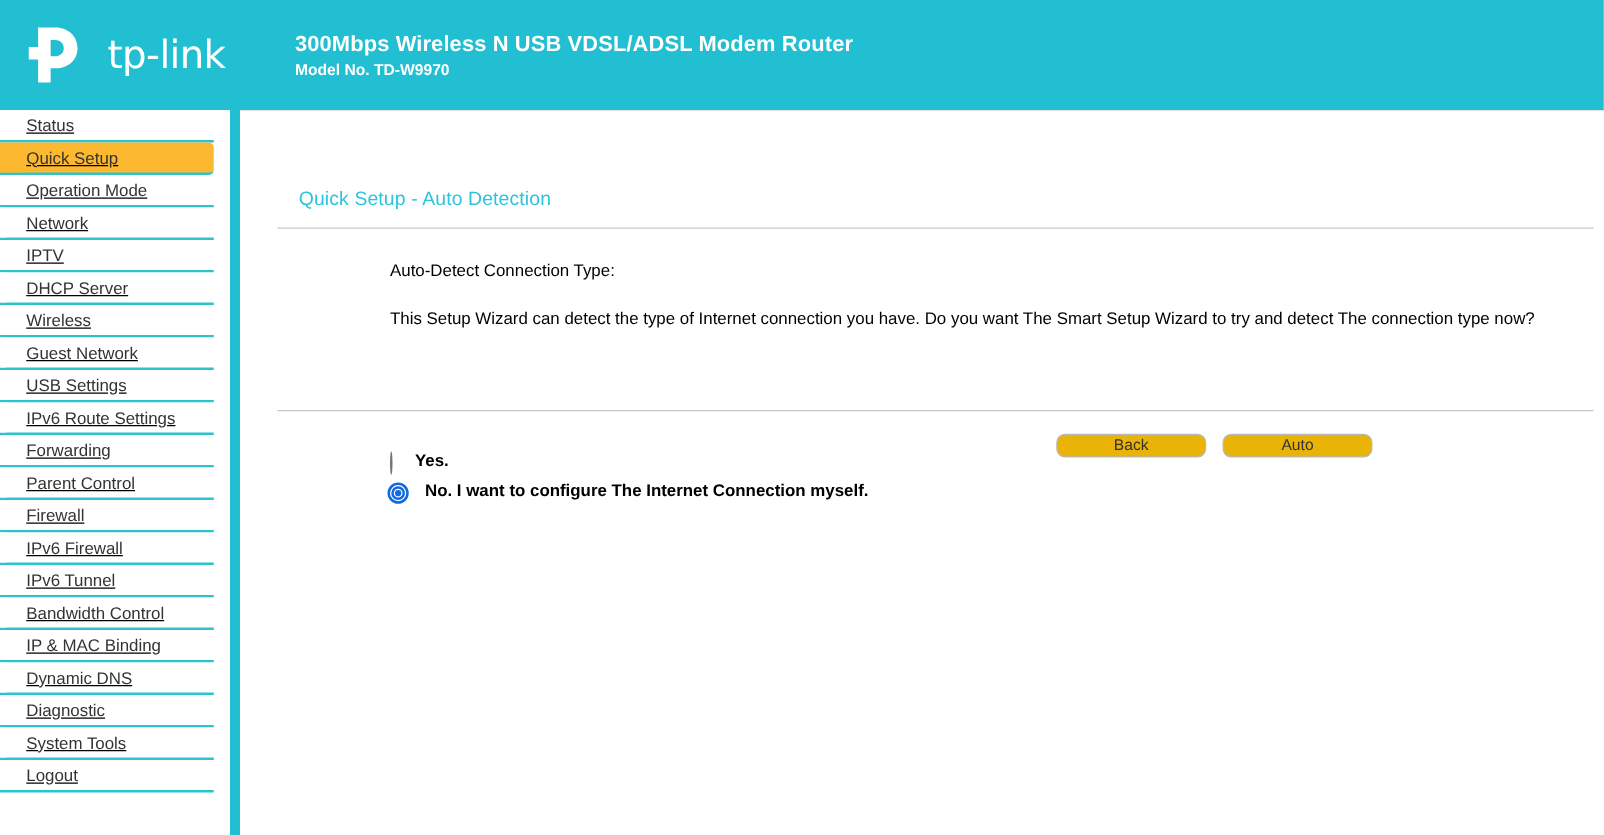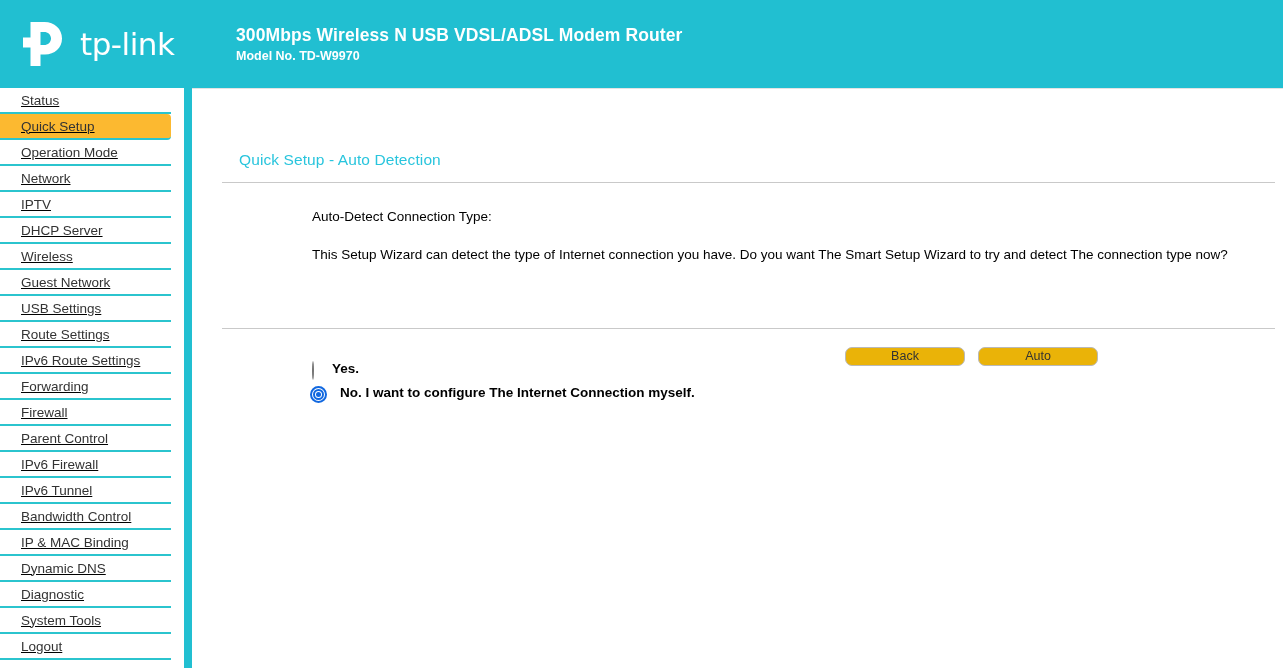--- a/index.html
+++ b/index.html
@@ -37,21 +37,21 @@
     width: 50px;
     height: 48px;
     position: relative;
     flex: none;
   }
   .logo-wordmark {
     color: #ffffff;
     font-size: 31px;
     font-weight: 400;
     letter-spacing: -0.5px;
-    margin-left: 8px;
+    margin-left: 14px;
     font-family: "DejaVu Sans", sans-serif;
   }
   #title-block {
     margin-left: 18px;
     color: #ffffff;
   }
   #product-title {
     font-size: 17.5px;
     font-weight: bold;
     line-height: 20px;
@@ -273,33 +273,30 @@
       <div class="nav-item">
         <span class="nav-label">Wireless</span>
       </div>
       <div class="nav-item">
         <span class="nav-label">Guest Network</span>
       </div>
       <div class="nav-item">
         <span class="nav-label">USB Settings</span>
       </div>
       <div class="nav-item">
-        <span class="nav-label">Route Settings</span>
-      </div>
-      <div class="nav-item">
         <span class="nav-label">IPv6 Route Settings</span>
       </div>
       <div class="nav-item">
         <span class="nav-label">Forwarding</span>
       </div>
       <div class="nav-item">
+        <span class="nav-label">Parent Control</span>
+      </div>
+      <div class="nav-item">
         <span class="nav-label">Firewall</span>
-      </div>
-      <div class="nav-item">
-        <span class="nav-label">Parent Control</span>
       </div>
       <div class="nav-item">
         <span class="nav-label">IPv6 Firewall</span>
       </div>
       <div class="nav-item">
         <span class="nav-label">IPv6 Tunnel</span>
       </div>
       <div class="nav-item">
         <span class="nav-label">Bandwidth Control</span>
       </div>

